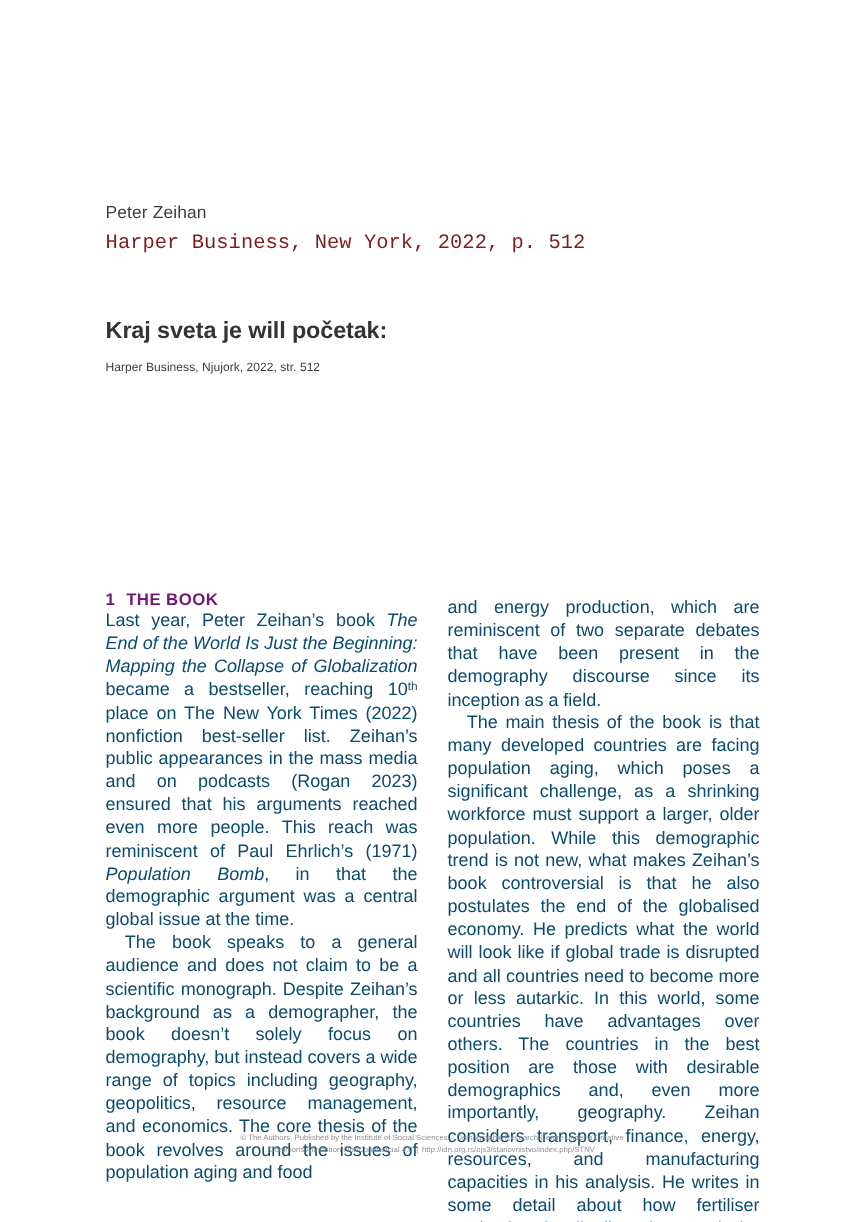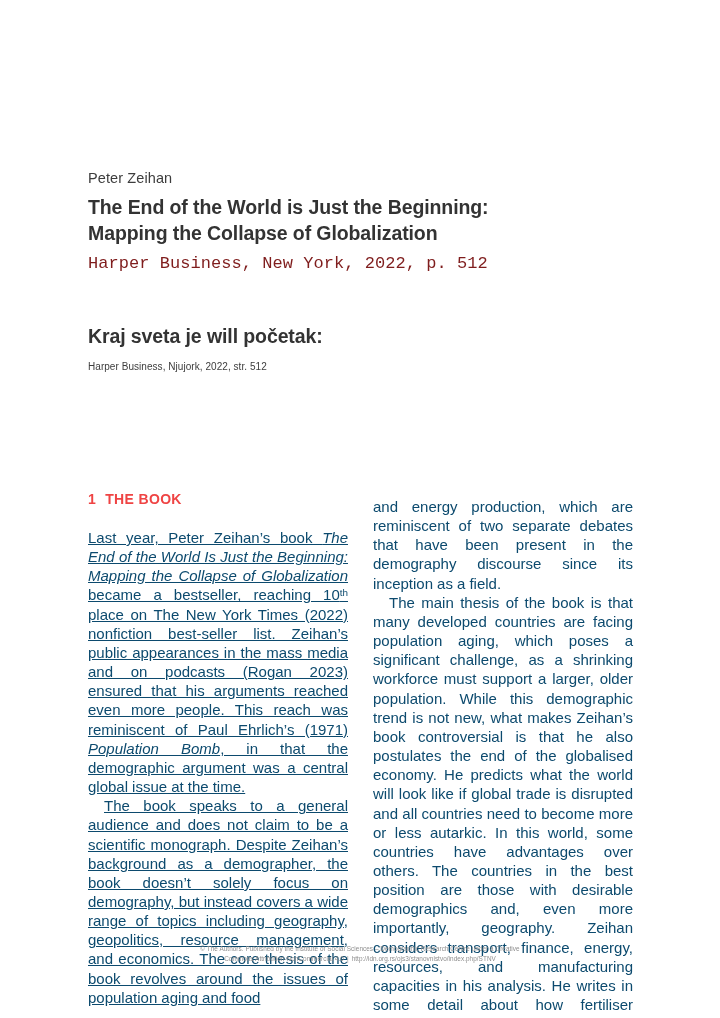--- a/index.html
+++ b/index.html
@@ -75,21 +75,21 @@
     letter-spacing: 0.05px;
   }
 
   
   .section-heading {
     position: absolute;
     left: 88px;
     top: 479px;
     font-size: 14px;
     font-weight: bold;
-    color: #ef4444;
+    color: #701a75;
     letter-spacing: 0.35px;
   }
   .section-heading .sec-num {
     margin-right: 9px;
   }
 
   
   .columns {
     position: absolute;
     left: 88px;
@@ -120,21 +120,21 @@
 
   .col i { font-style: italic; }
 
   sup {
     font-size: 0.66em;
     vertical-align: 0.42em;
     line-height: 0;
   }
 
   
-  .col.left .body-start { margin-top: 31px; text-decoration: underline; }
+  .col.left .body-start { margin-top: 11px; }
   .col.right .body-start { margin-top: 0px; }
 
   
   .footer {
     position: absolute;
     left: 0;
     top: 932px;
     width: 720px;
     text-align: center;
     font-size: 6.4px;
@@ -147,24 +147,20 @@
   }
 </style>
 </head>
 <body>
 
 <div class="page">
 
   <div class="header">
     <div class="author">Peter Zeihan</div>
 
-    <div class="title-en">
-      <div>The End of the World is Just the Beginning:</div>
-      <div>Mapping the Collapse of Globalization</div>
-    </div>
 
     <div class="pub-en">Harper Business, New York, 2022, p. 512</div>
 
     <div class="title-sr">
       <div>Kraj sveta je will početak:</div>
     </div>
 
     <div class="pub-sr">Harper Business, Njujork, 2022, str. 512</div>
   </div>
 

